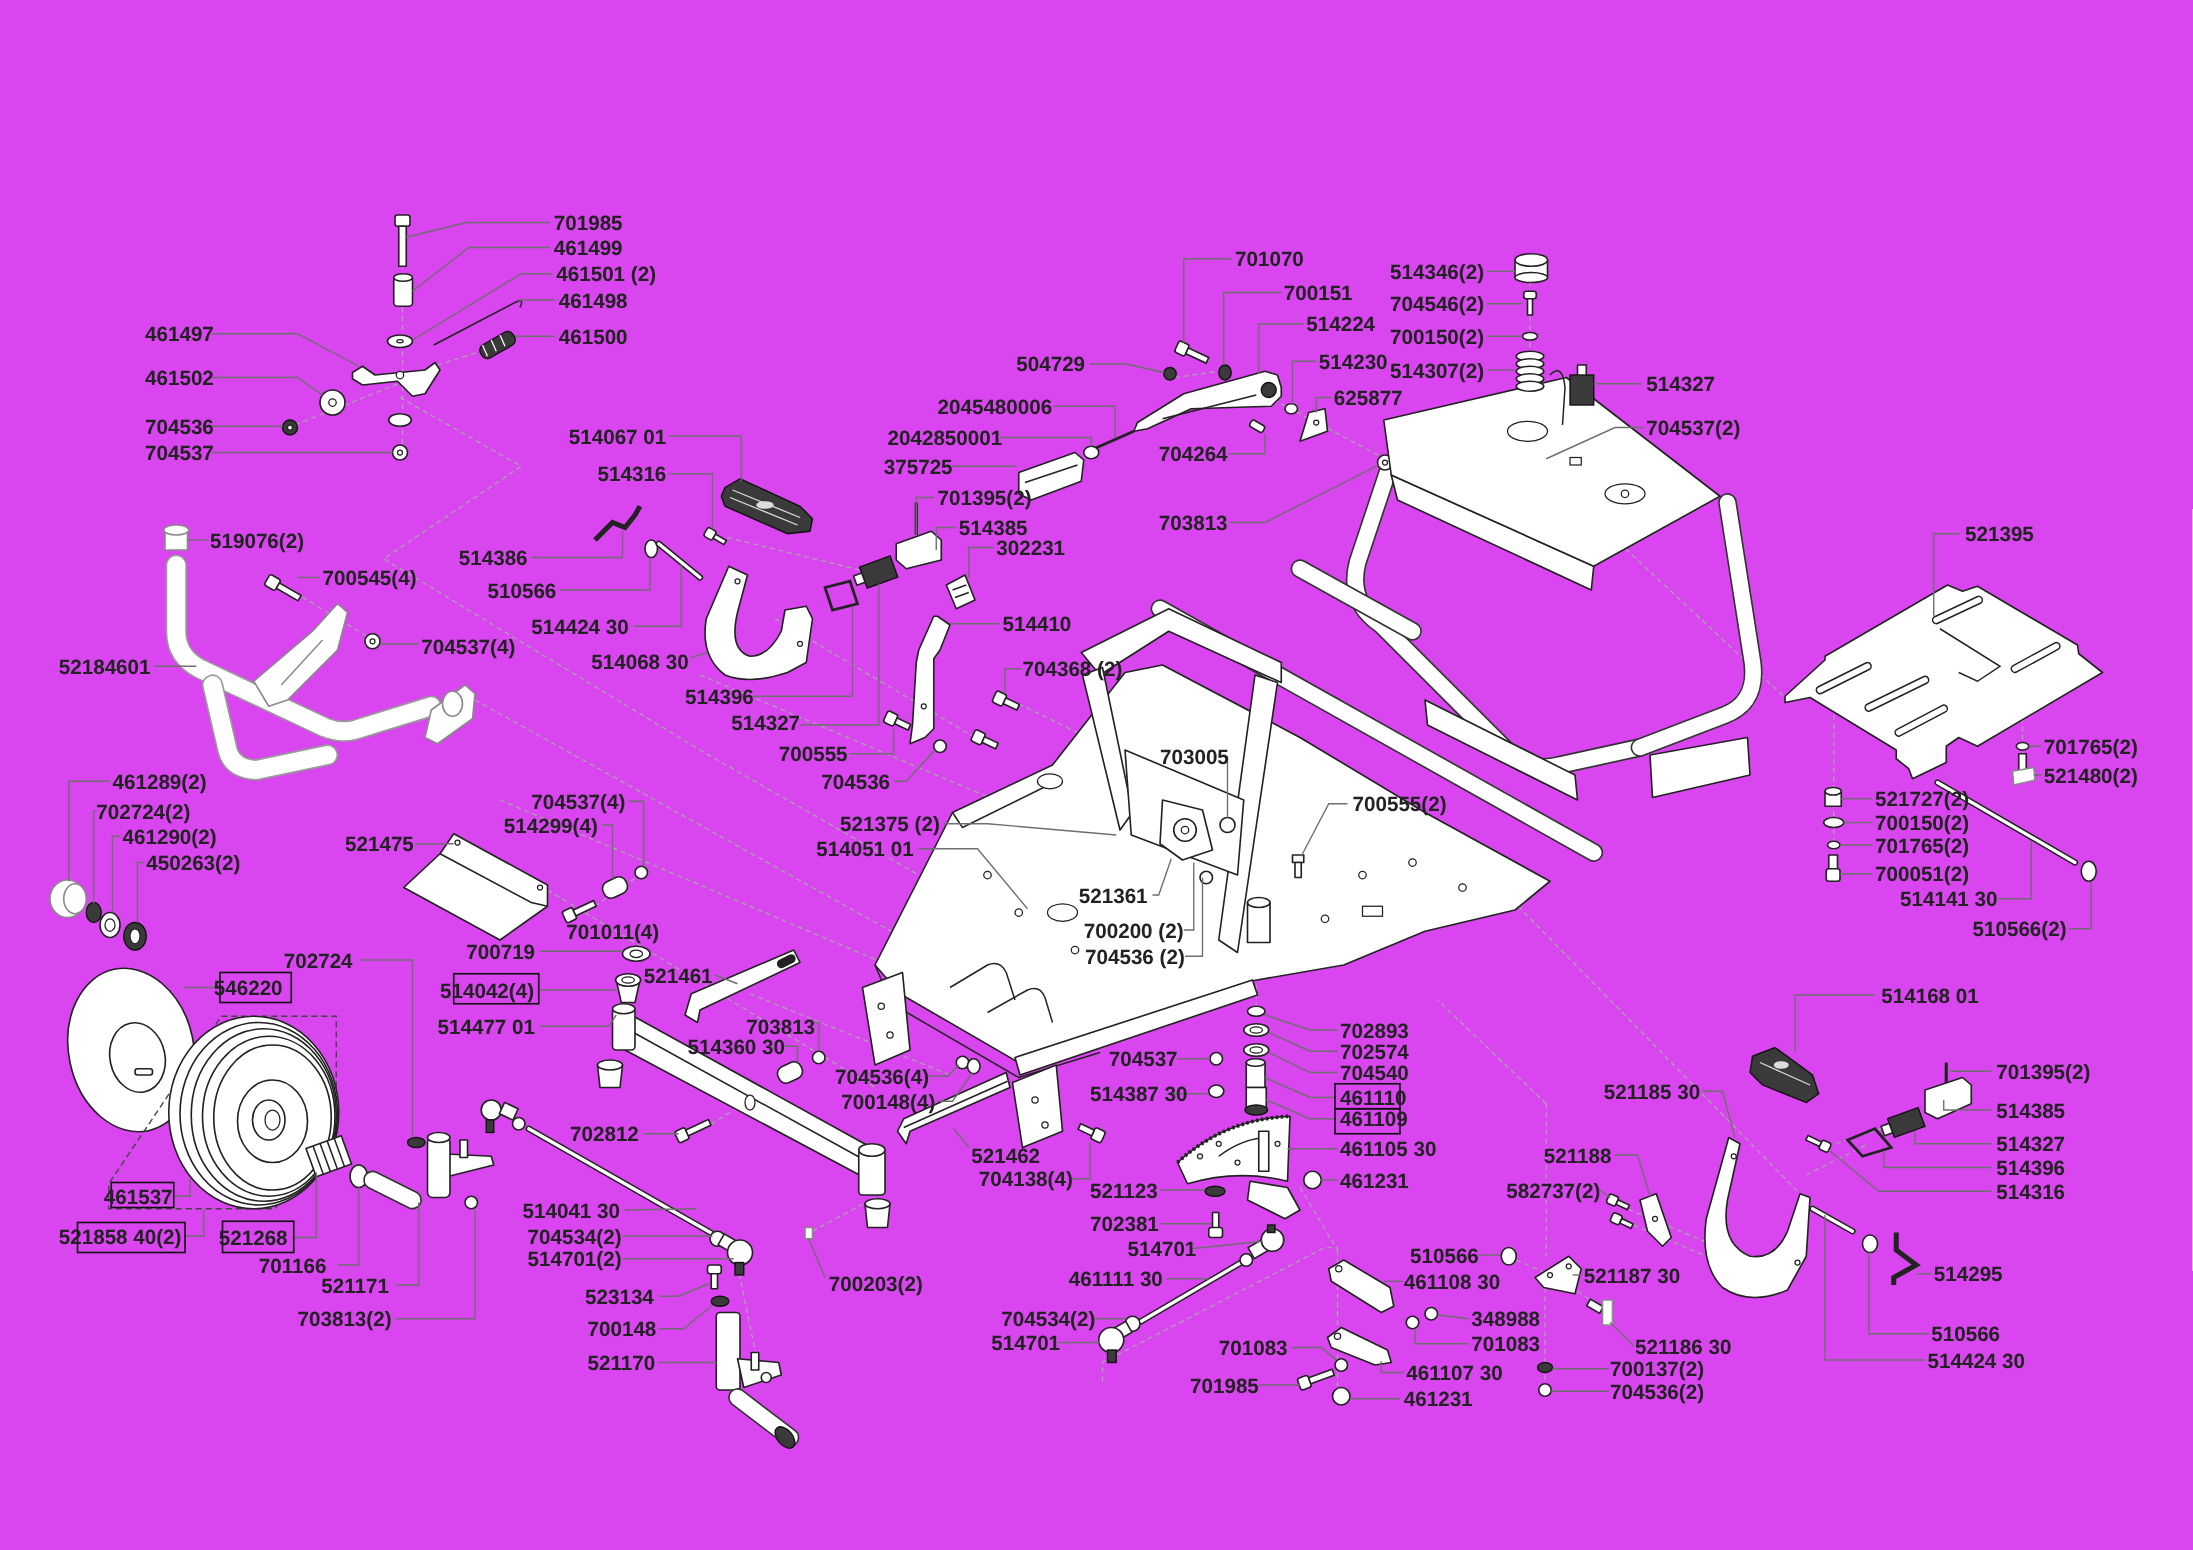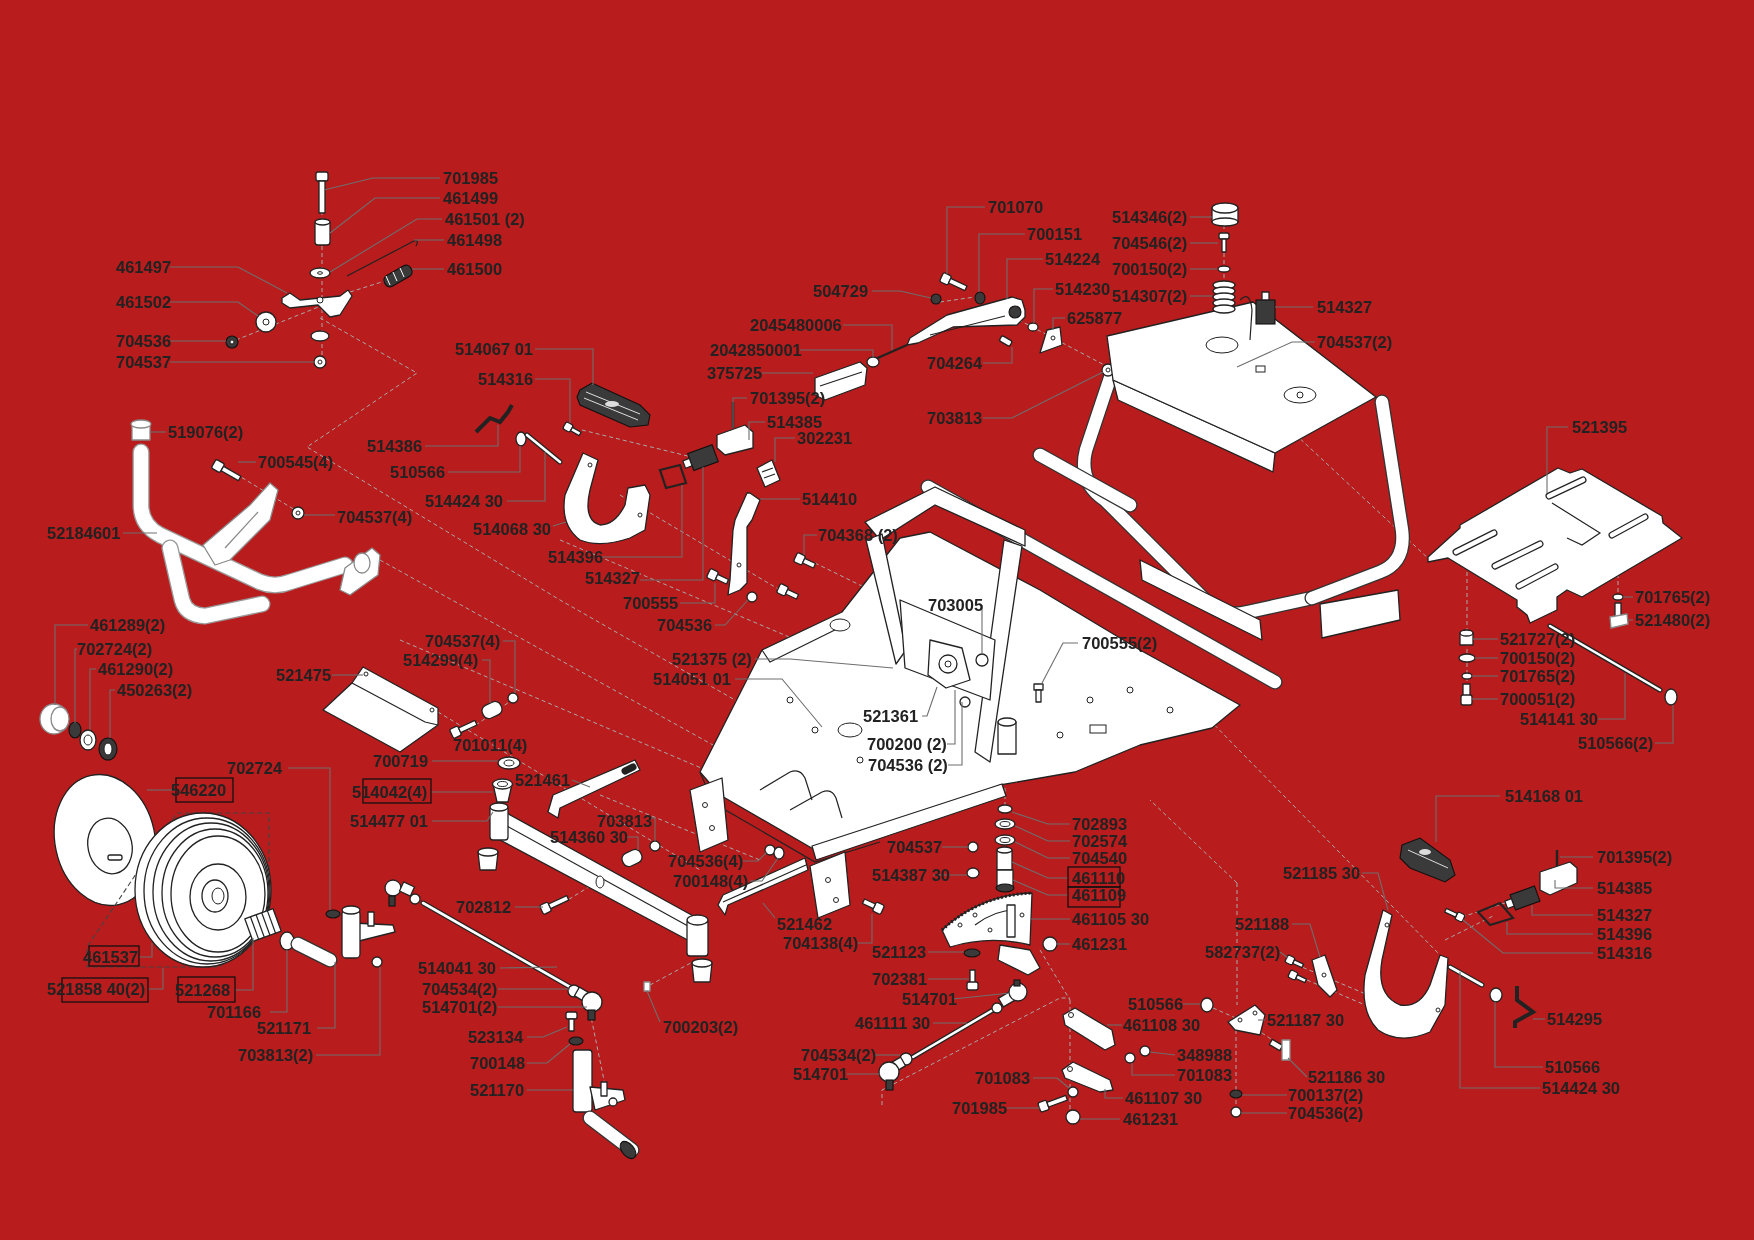--- a/index.html
+++ b/index.html
@@ -1,16 +1,16 @@
 <!DOCTYPE html>
 <html><head>
 <meta charset="utf-8">
 <style>
   html, body { margin: 0; padding: 0; background: #ffffff; }
-  #page { position: relative; width: 1754px; height: 1240px; background: #b91c1c; overflow: hidden; }
+  #page { position: relative; width: 1754px; height: 1240px; background: #d946ef; overflow: hidden; }
   svg.dwg { position: absolute; left: 0; top: 0; }
   .p { fill: #ffffff; stroke: #222222; stroke-width: 1.3; stroke-linejoin: round; }
   .pl { fill: #ffffff; stroke: #8a8a8a; stroke-width: 1.3; stroke-linejoin: round; }
   .pd { fill: #3a3a3a; stroke: #111111; stroke-width: 1.1; }
   .ln { fill: none; stroke: #222222; stroke-width: 1.2; }
   .lnl { fill: none; stroke: #8a8a8a; stroke-width: 1.2; }
   .dash line, .dash polyline, .dash polygon, .dash path { fill: none; stroke: #a8a8a8; stroke-width: 1; stroke-dasharray: 4 3; }
   .dashd { fill: none; stroke: #444444; stroke-width: 1.1; stroke-dasharray: 5 3; }
   .lead polyline { fill: none; stroke: #6e6e6e; stroke-width: 1.1; }
   .tube-o { fill: none; stroke: #333333; stroke-width: 15; stroke-linecap: round; stroke-linejoin: round; }

